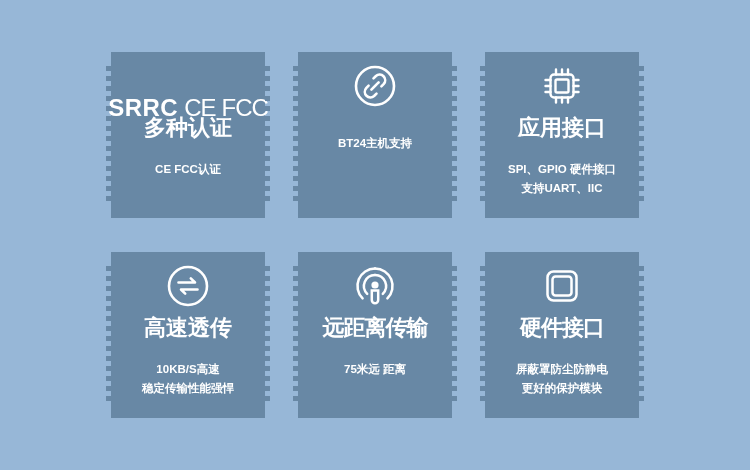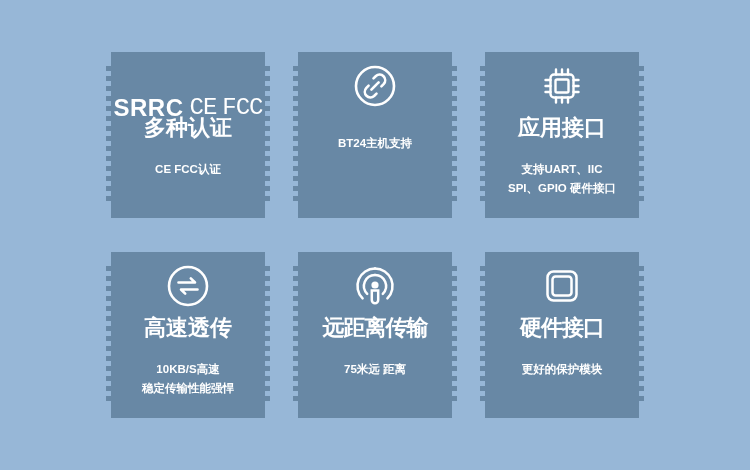--- a/index.html
+++ b/index.html
@@ -77,21 +77,21 @@
     line-height: 1;
     white-space: nowrap;
     display: flex;
     align-items: center;
     gap: 6px;
     margin-top: 44px;
   }
   .cert-logos .ce-mark,
   .cert-logos .fcc-mark {
     font-weight: normal;
-    font-family: Liberation Mono, monospace;
+    font-family: Liberation Sans, sans-serif;
     letter-spacing: -1px;
   }
 
   .card-title {
     font-size: 22px;
     font-weight: bold;
     color: #ffffff;
     line-height: 1.1;
     letter-spacing: 0px;
     white-space: nowrap;
@@ -170,22 +170,22 @@
         <path d="M17 11.5 V6.5 M23 11.5 V6.5 M29 11.5 V6.5"></path>
         <path d="M17 34.5 V39.5 M23 34.5 V39.5 M29 34.5 V39.5"></path>
         <path d="M11.5 17 H6.5 M11.5 23 H6.5 M11.5 29 H6.5"></path>
         <path d="M34.5 17 H39.5 M34.5 23 H39.5 M34.5 29 H39.5"></path>
       </svg>
     </div>
 
     <div class="card-title">应用接口</div>
 
     <div class="card-subtitle">
+      <span class="sub-line">SPI、GPIO 硬件接口</span>
       <span class="sub-line">支持UART、IIC</span>
-      <span class="sub-line">SPI、GPIO 硬件接口</span>
     </div>
   </div>
 
   <div class="feature-card">
     <div class="serration left"></div>
     <div class="serration right"></div>
 
     <div class="icon-area">
       <svg class="glyph" width="46" height="46" viewBox="0 0 46 46" fill="none" stroke="#ffffff" stroke-width="2.6" stroke-linecap="round" stroke-linejoin="round">
         <circle cx="23" cy="23" r="19"></circle>
@@ -231,17 +231,18 @@
     <div class="icon-area">
       <svg class="glyph" width="46" height="46" viewBox="0 0 46 46" fill="none" stroke="#ffffff" stroke-width="2.5">
         <rect x="8.5" y="8.5" width="29" height="29" rx="6"></rect>
         <rect x="13.5" y="13.5" width="19" height="19" rx="3"></rect>
       </svg>
     </div>
 
     <div class="card-title tight">硬件接口</div>
 
     <div class="card-subtitle">
+      <span class="sub-line">屏蔽罩防尘防静电</span>
       <span class="sub-line">更好的保护模块</span>
     </div>
   </div>
 
 </div>
 
 </body></html>

